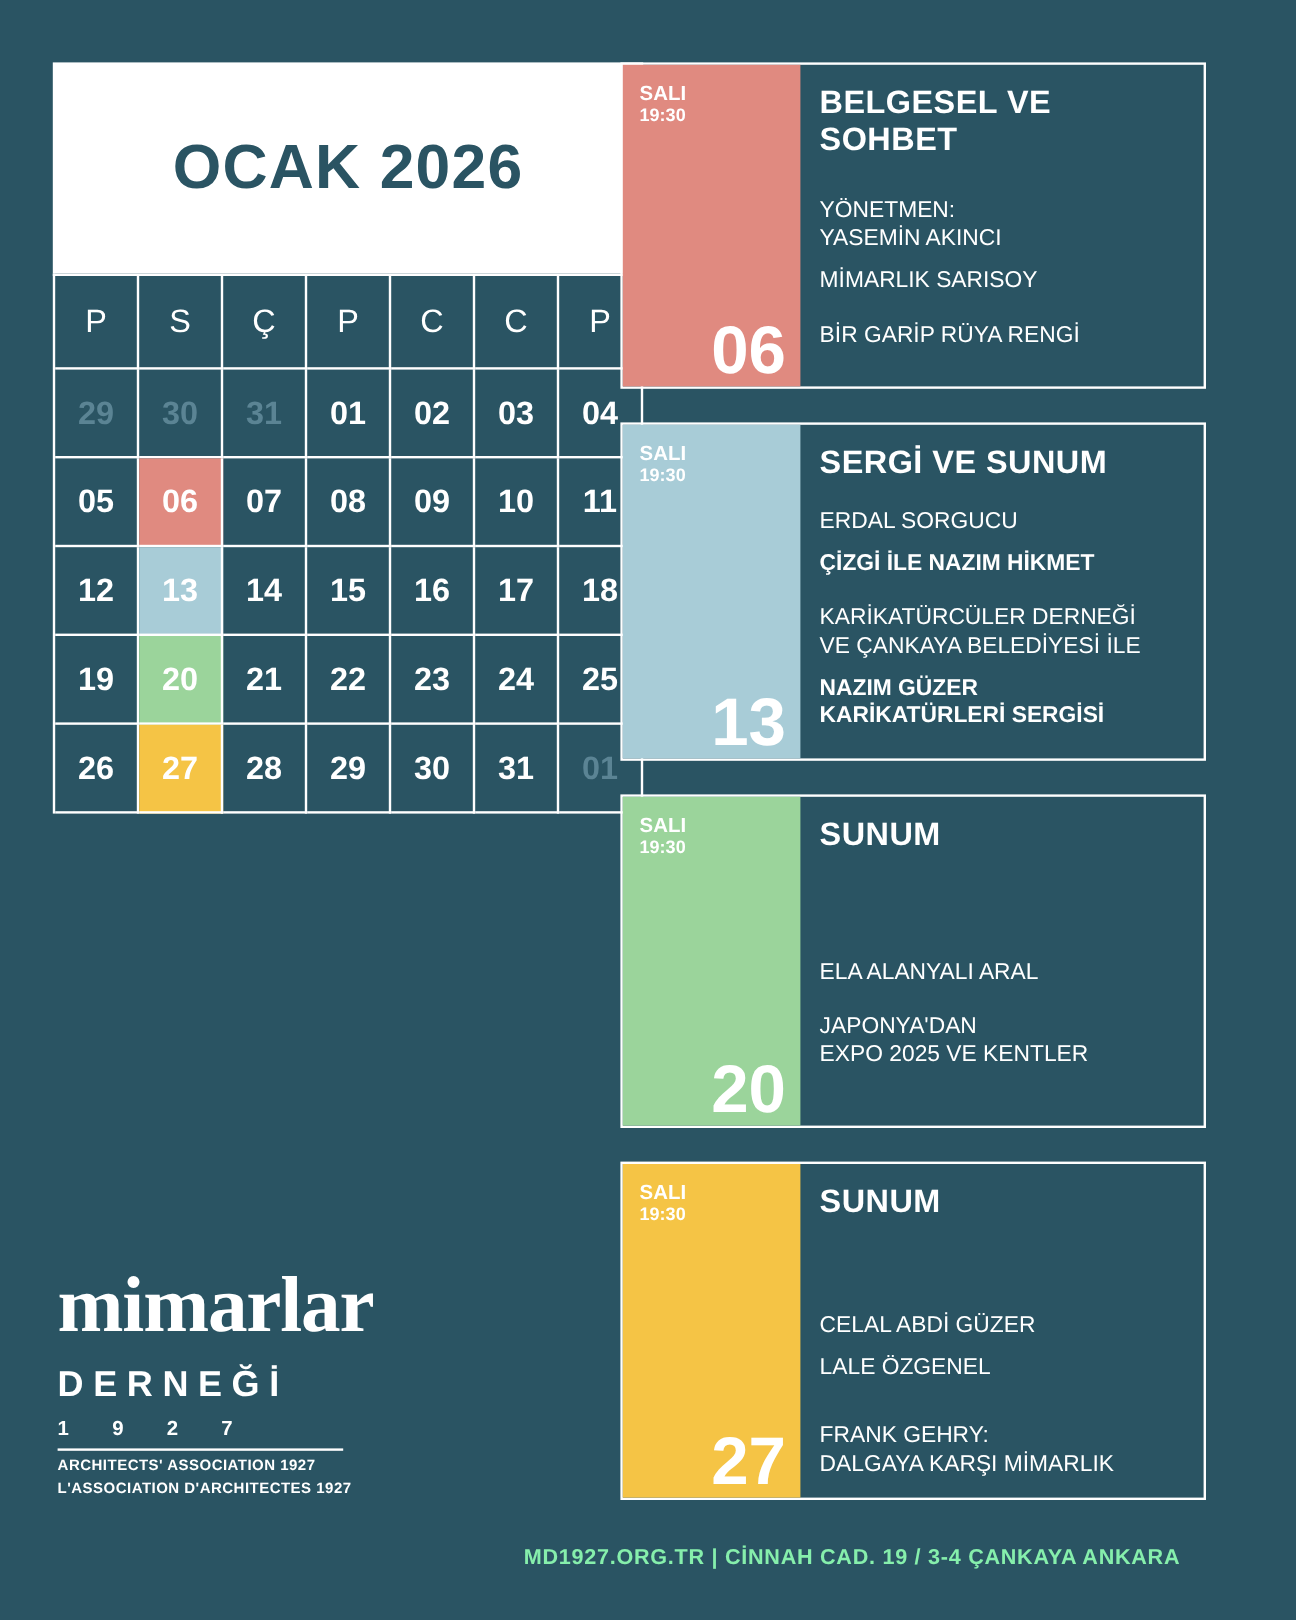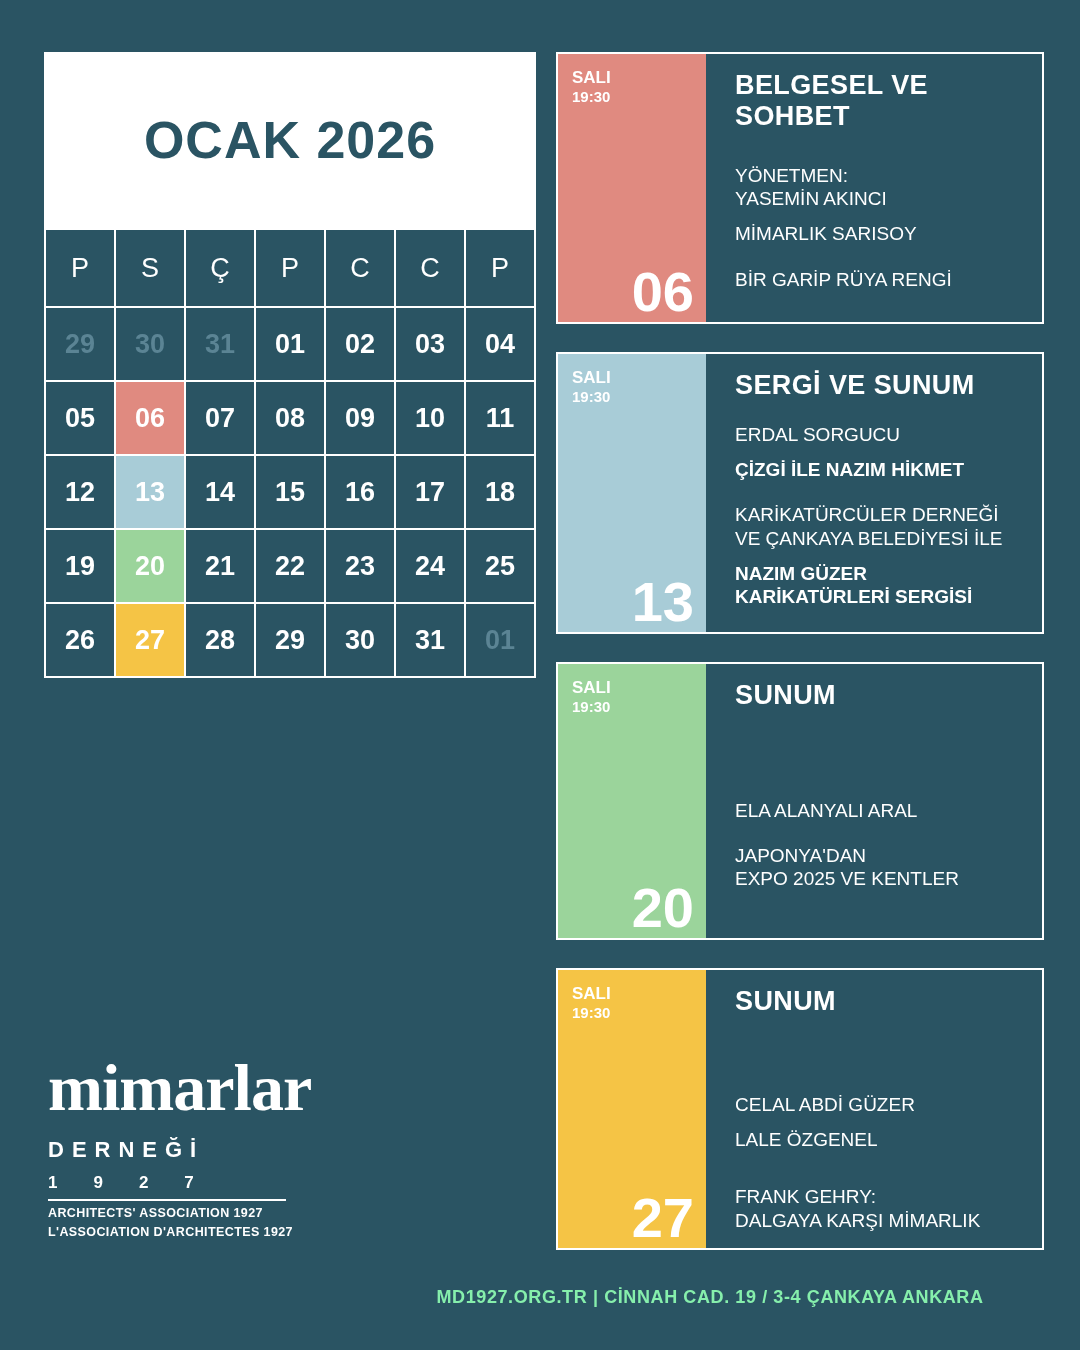--- a/index.html
+++ b/index.html
@@ -67,21 +67,21 @@
   }
   .logo-word {
     font-family: "Liberation Serif", serif;
     font-size: 66px;
     font-weight: bold;
     letter-spacing: -1px;
     line-height: 1;
   }
   .logo-sub {
     margin-top: 16px;
-    font-size: 22px;
+    font-size: 30px;
     font-weight: bold;
     letter-spacing: 8px;
   }
   .logo-year {
     margin-top: 10px;
     font-size: 17px;
     font-weight: bold;
     letter-spacing: 36px;
   }
   .logo-rule {
@@ -92,21 +92,21 @@
     font-size: 12.5px;
     font-weight: bold;
     letter-spacing: 0.4px;
     margin-top: 5px;
     white-space: nowrap;
   }
 
   
   .right {
     position: absolute;
-    left: 556px; top: 52px;
+    left: 517px; top: 52px;
     width: 488px;
   }
   .card {
     display: flex;
     border: 2px solid #ffffff;
     margin-bottom: 28px;
     position: relative;
   }
   .card-left {
     width: 148px;
@@ -119,21 +119,21 @@
   .card-left .day-time  { font-size: 15px; font-weight: bold; }
   .card-left .day-num {
     position: absolute;
     right: 12px; bottom: 2px;
     font-size: 56px;
     font-weight: bold;
     line-height: 1;
   }
   .card-right {
     flex: 1;
-    padding: 16px 14px 14px 29px;
+    padding: 16px 14px 14px 16px;
     color: #ffffff;
   }
   .card-title {
     font-size: 27px;
     font-weight: bold;
     letter-spacing: 0.4px;
     margin-bottom: 10px;
   }
   .line       { font-size: 19px; line-height: 1.22; }
   .line.bold  { font-weight: bold; }

